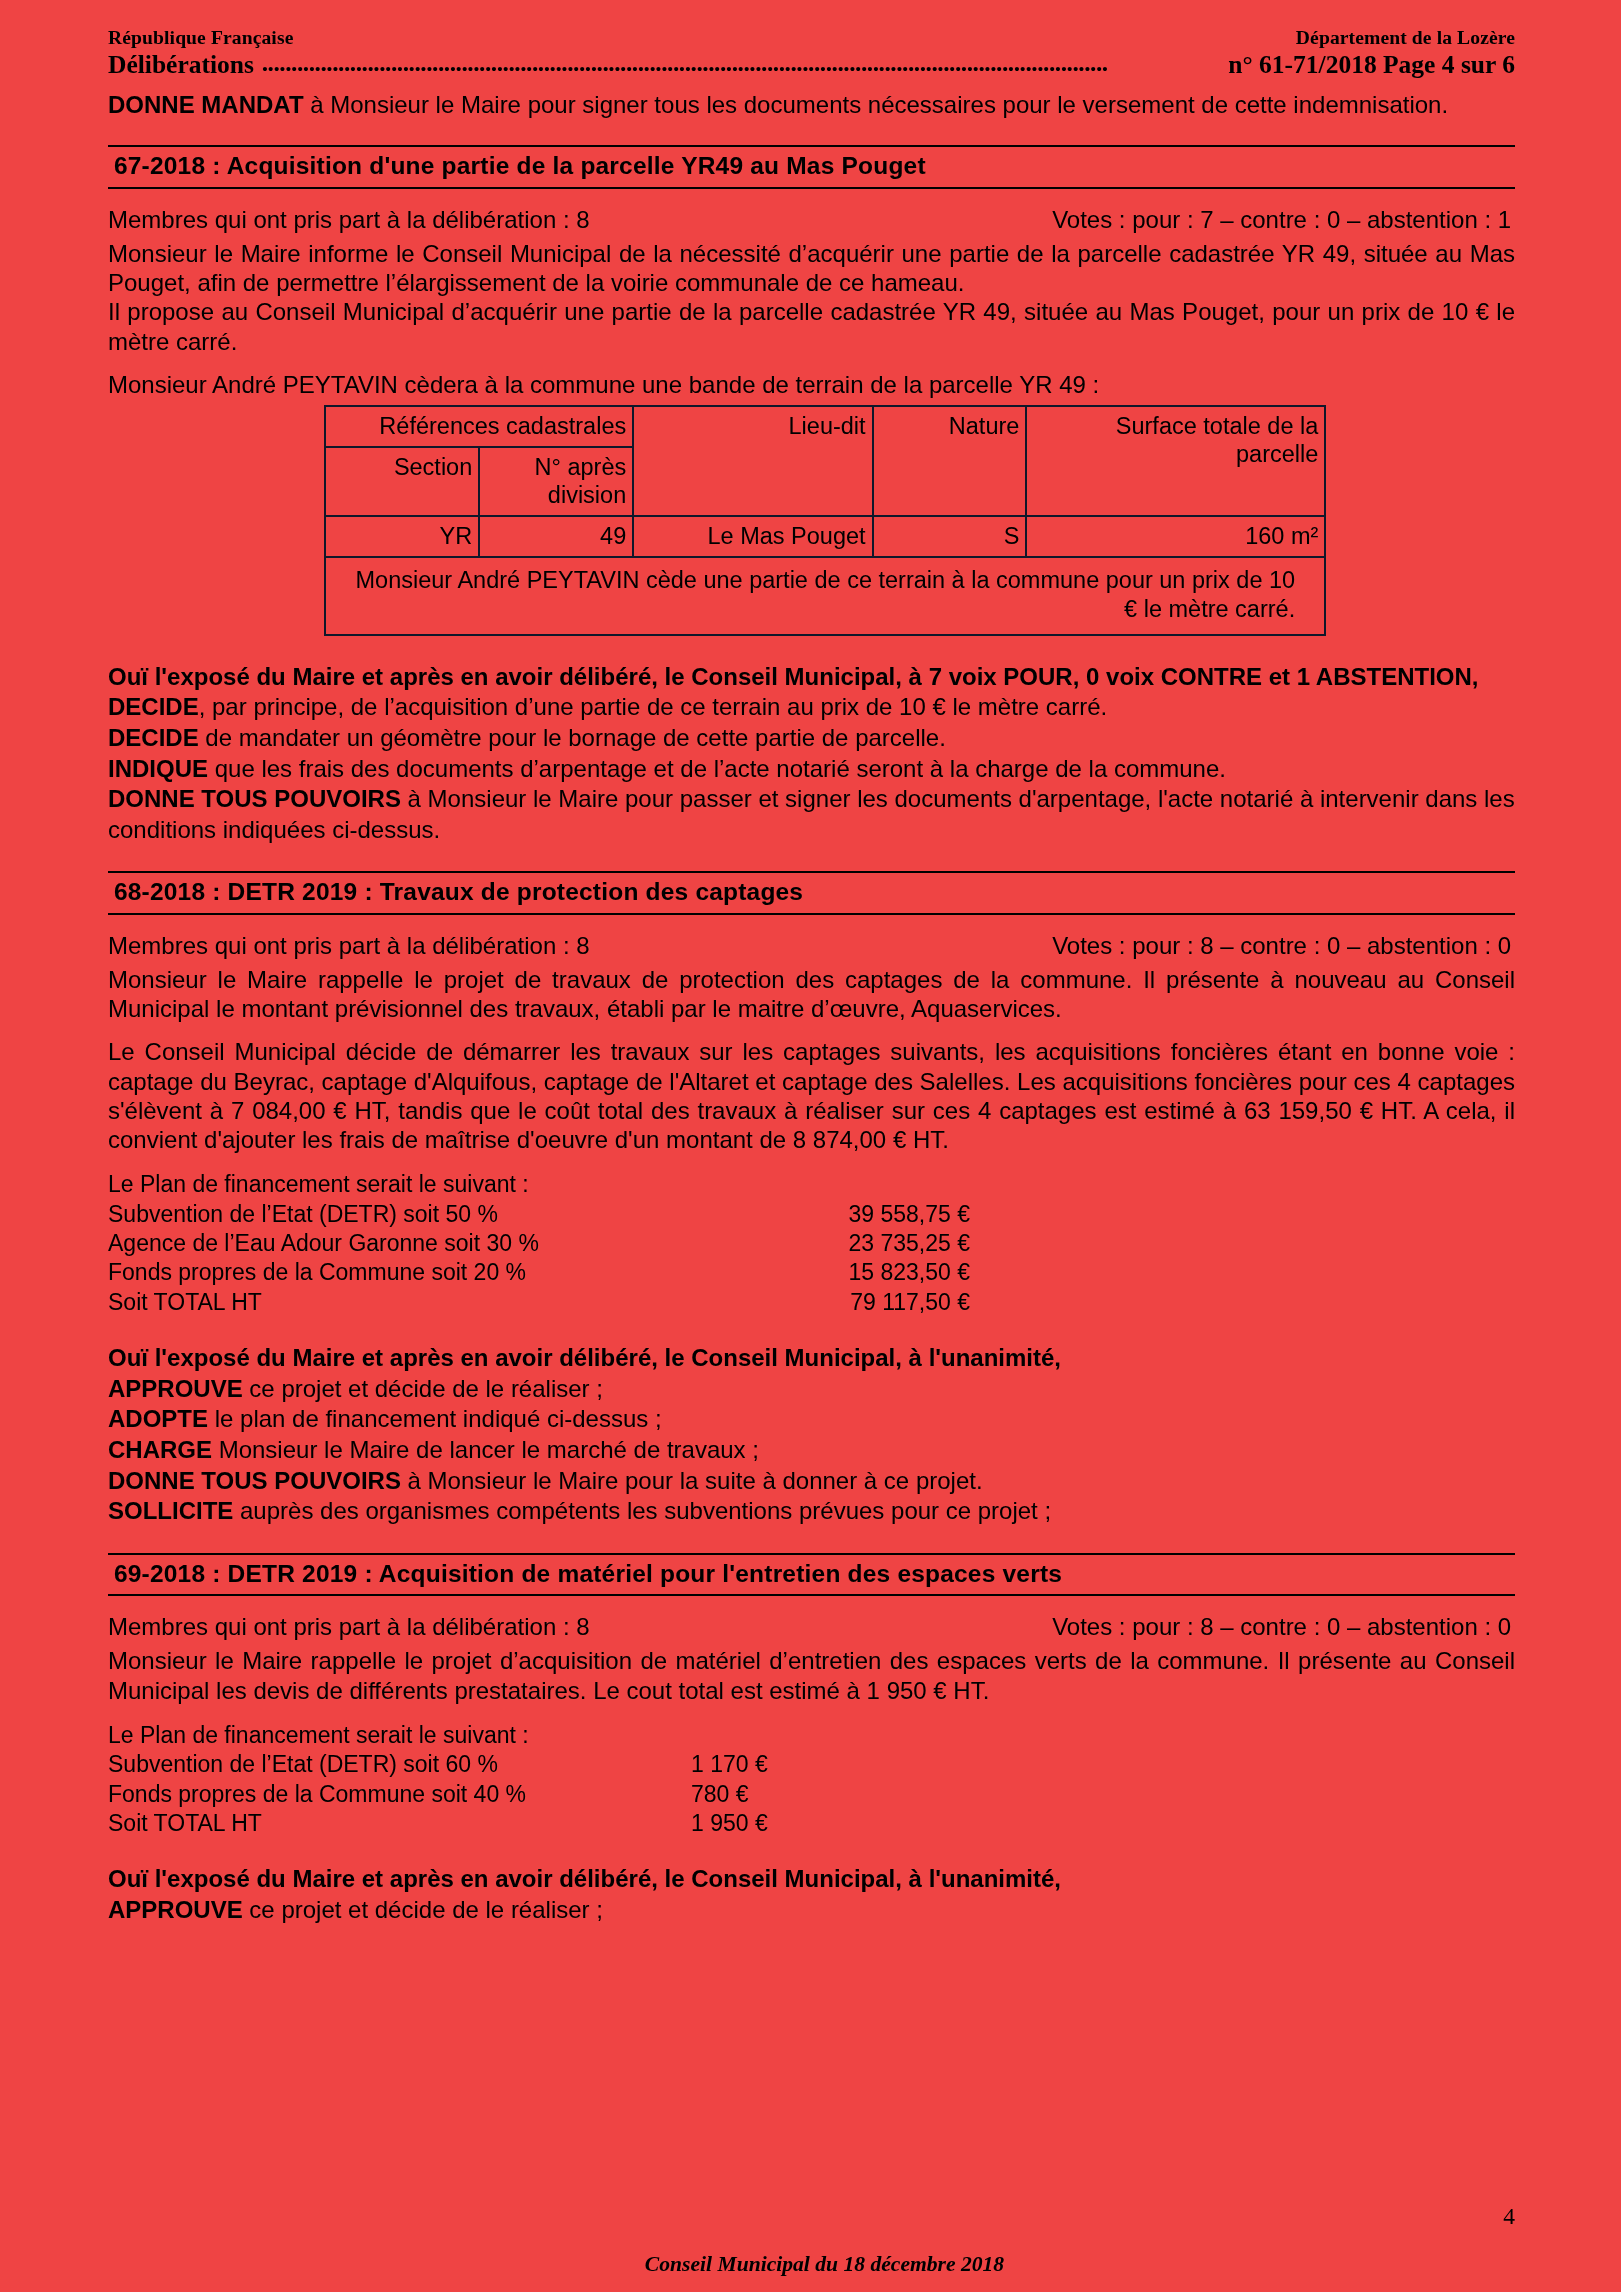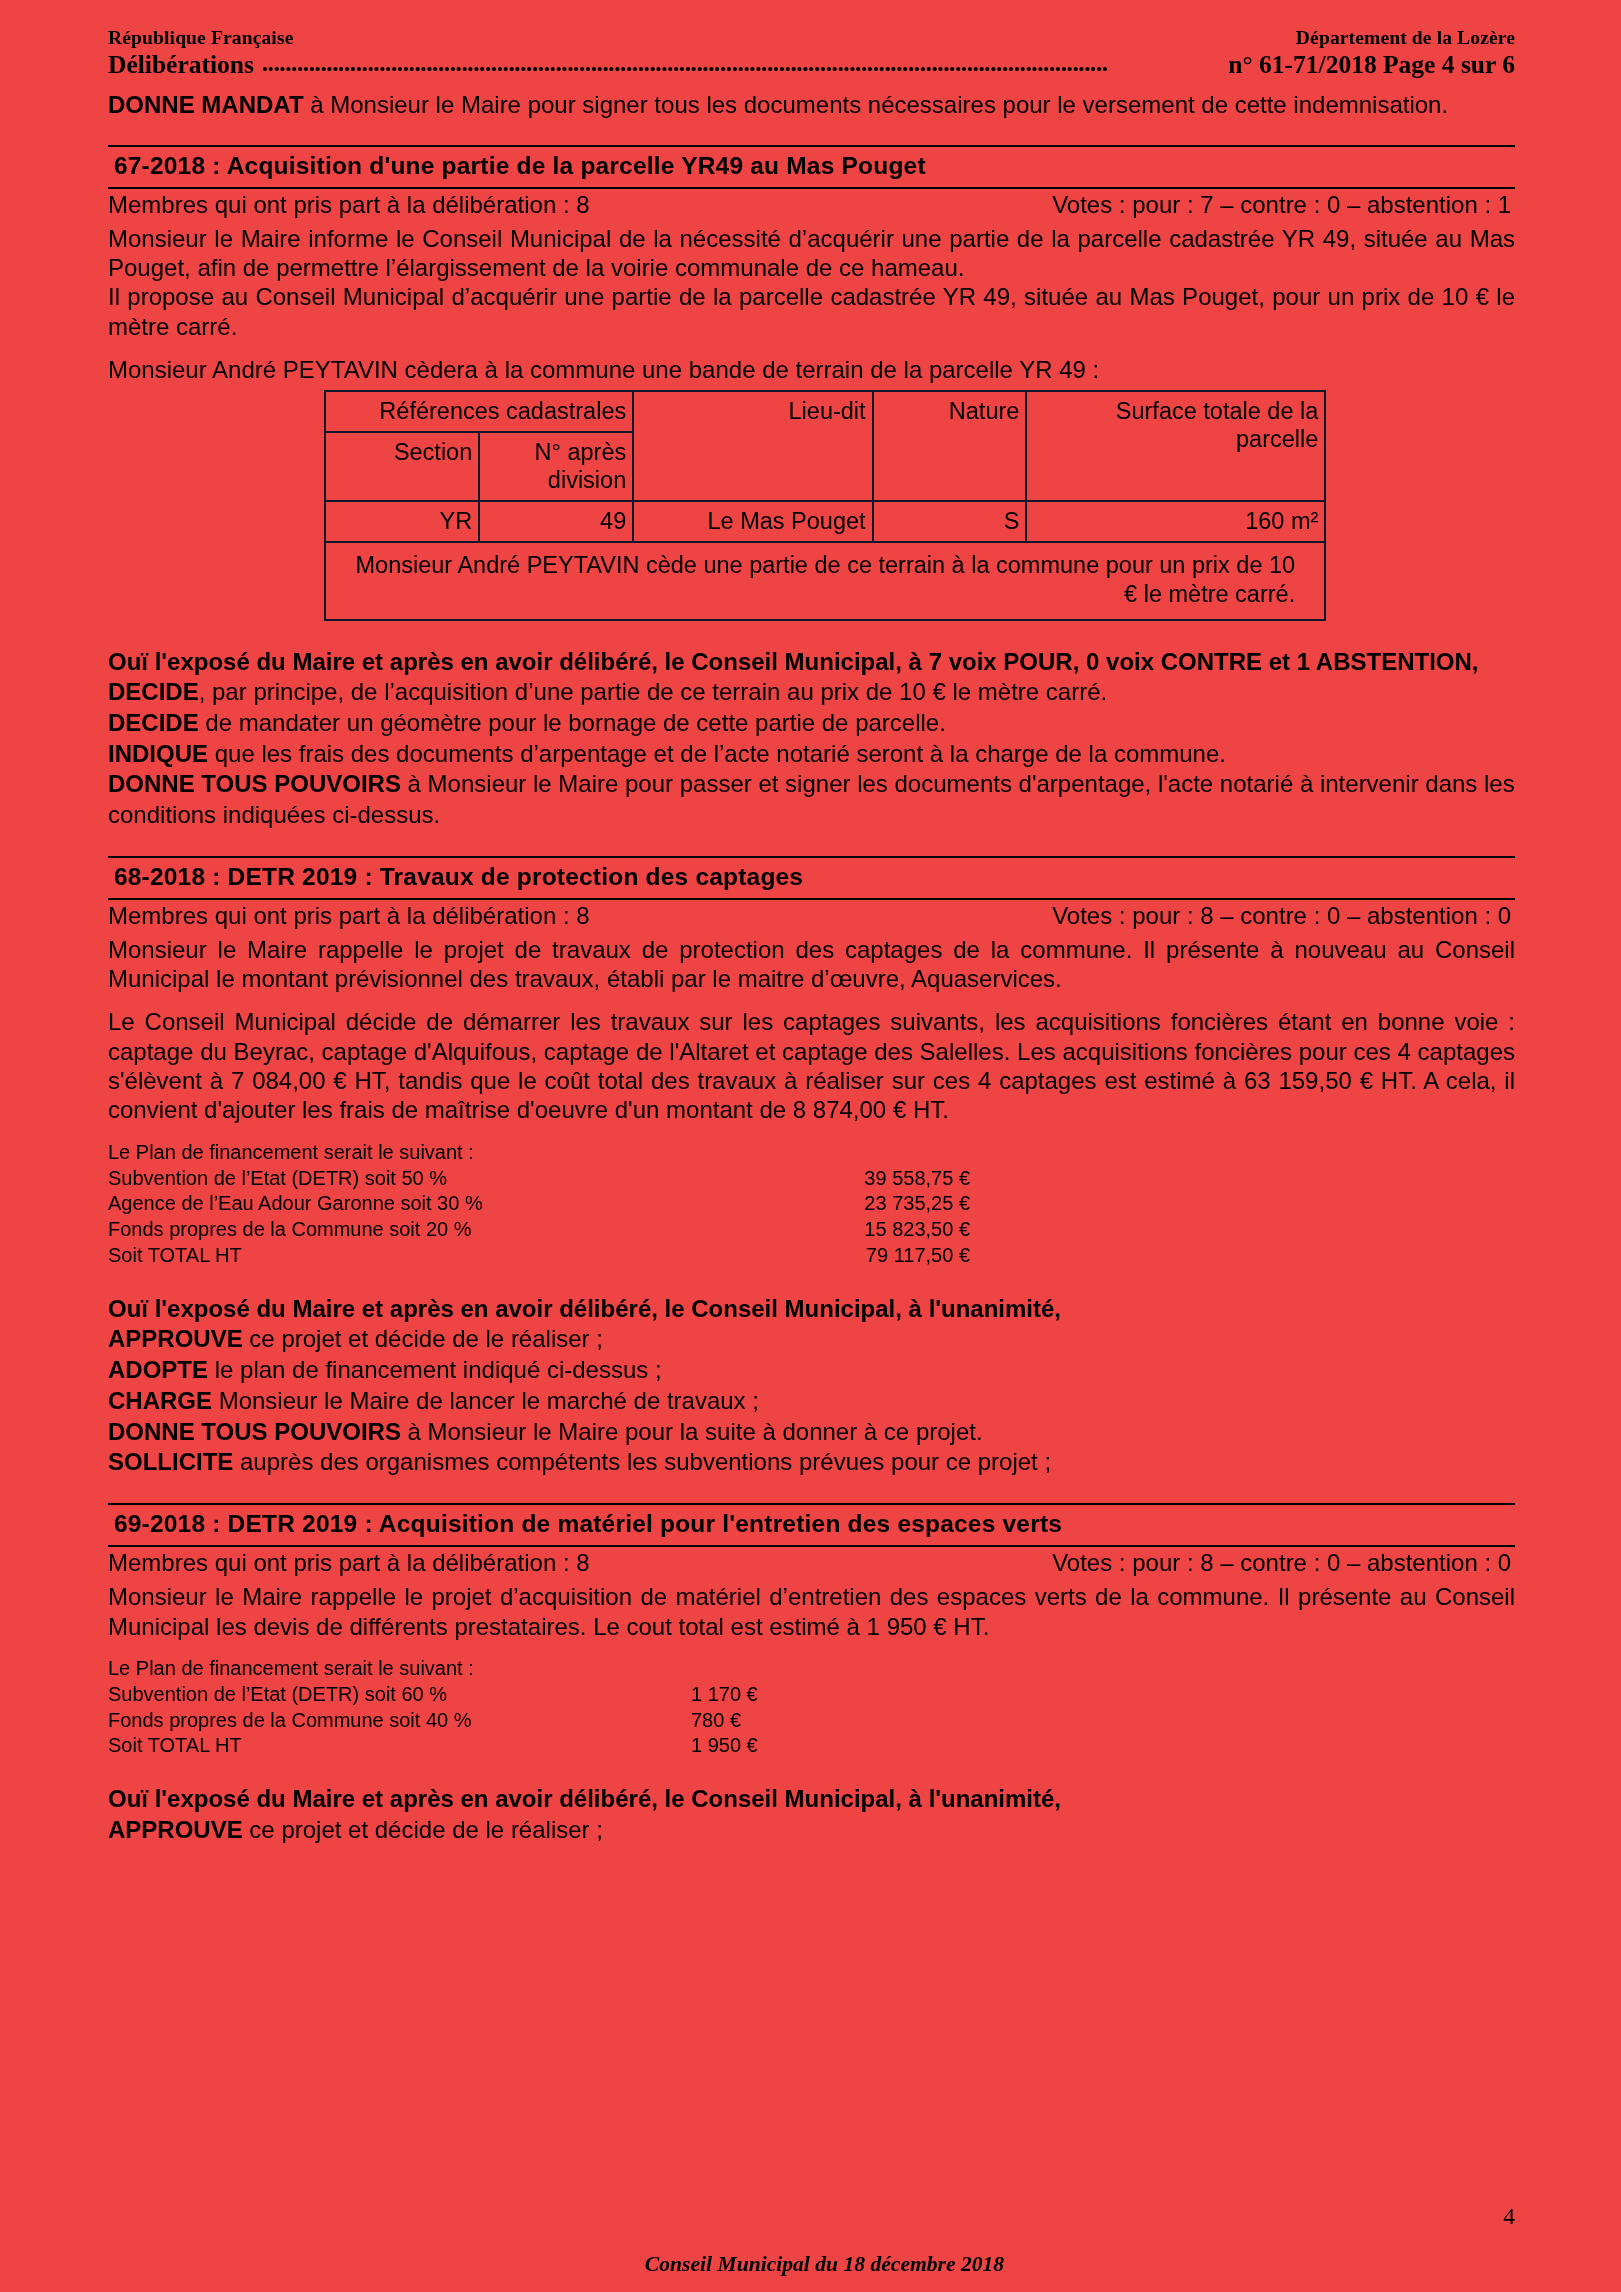--- a/index.html
+++ b/index.html
@@ -73,21 +73,21 @@
     margin: 0;
     line-height: 1.1;
     letter-spacing: 0.2px;
   }
 
   
   .vote-line {
     display: flex;
     font-size: 24px;
     line-height: 1.3;
-    margin-top: 0;
+    margin-top: 15px;
     margin-bottom: 3.9px;
   }
   .vote-line .members { flex: 0 0 auto; }
   .vote-line .votes { margin-left: auto; padding-right: 3.9px; }
 
   
   .cadastre-wrap {
     display: flex;
     justify-content: center;
     margin-top: 5.9px;
@@ -110,21 +110,21 @@
   .cad-h-refs { width: 284px; }
   .cad-h-sec  { width: 142px; }
   .cad-h-num  { width: 142px; }
   .cad-h-lieu { width: 230px; }
   .cad-h-nat  { width: 142px; }
   .cad-h-surf { width: 291px; }
   .cad-note { padding: 7.8px 29px 9.8px 29px !important; line-height: 1.25; }
 
   
   .finance {
-    font-size: 20px;
+    font-size: 23px;
     line-height: 1.28;
     margin-top: 2px;
   }
   .finance .fin-row {
     display: flex;
   }
   .finance .fin-label { flex: 0 0 676px; }
   .finance .fin-amount {
     flex: 0 0 186px;
     text-align: right;

